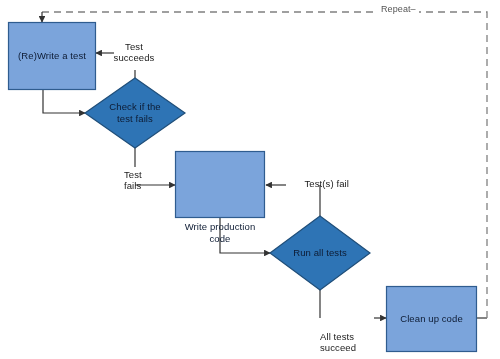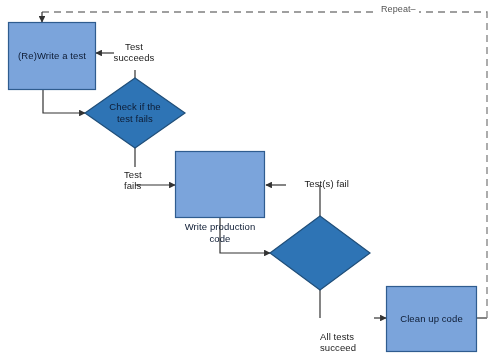--- a/index.html
+++ b/index.html
@@ -112,20 +112,21 @@
   </svg>
 
   <div class="node-label" style="left:92px; top:78px; width:86px; height:70px;">Check if the
 test fails</div>
 
   <div class="node-label" style="left:8px; top:22px; width:88px; height:68px;">(Re)Write a test</div>
 
   <div class="node-label" style="left:175px; top:151px; width:90px; height:67px;margin-top:48px;">Write production
 code</div>
 
+  <div class="node-label" style="left:276px; top:216px; width:88px; height:74px;">Run all tests</div>
 
   <div class="node-label" style="left:386px; top:286px; width:91px; height:66px;">Clean up code</div>
 
   <div class="edge-label" style="left:105px; top:41px; width:58px; text-align:center;">Test
 succeeds</div>
 
   <div class="edge-label" style="left:124px; top:169px; width:36px; text-align:left;">Test
 fails</div>
 
   <div class="edge-label" style="left:289px; top:178px; width:60px; text-align:right;">Test(s) fail</div>

